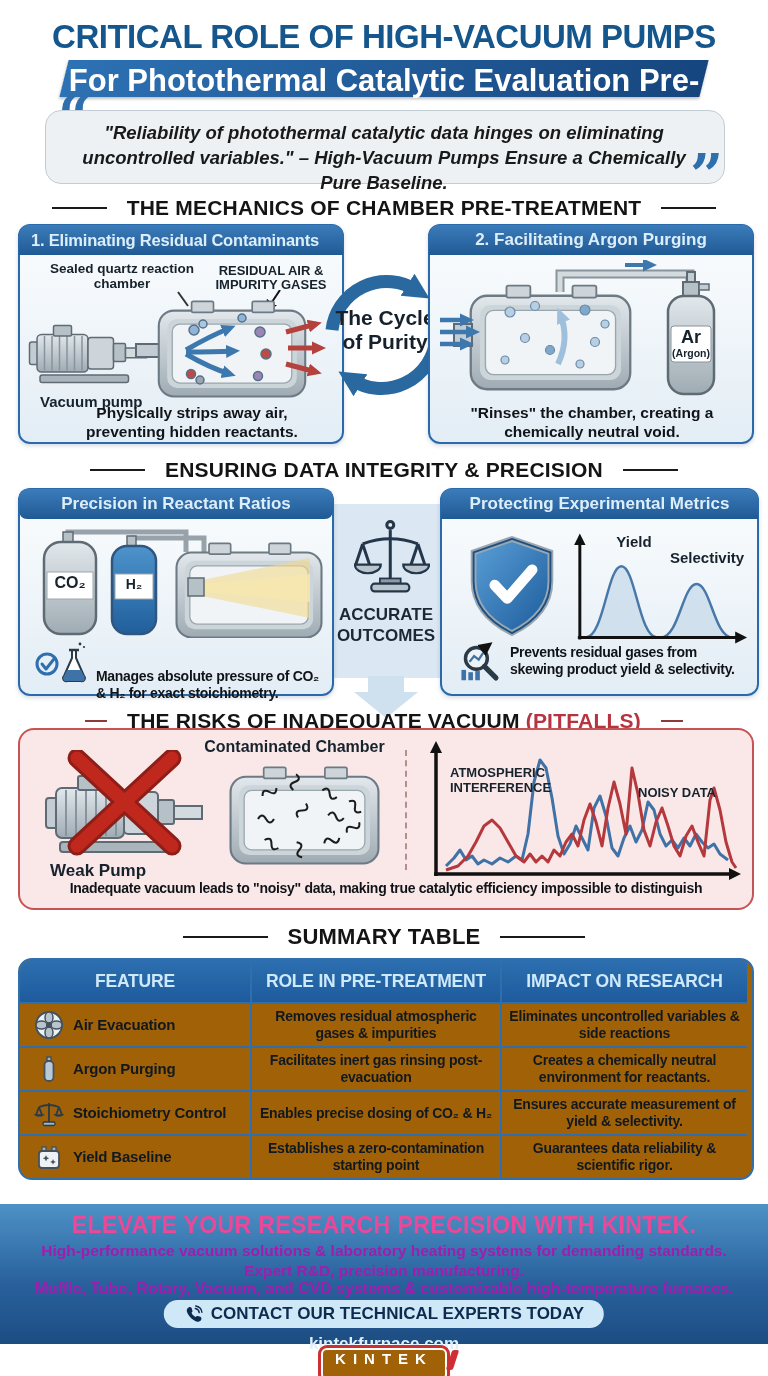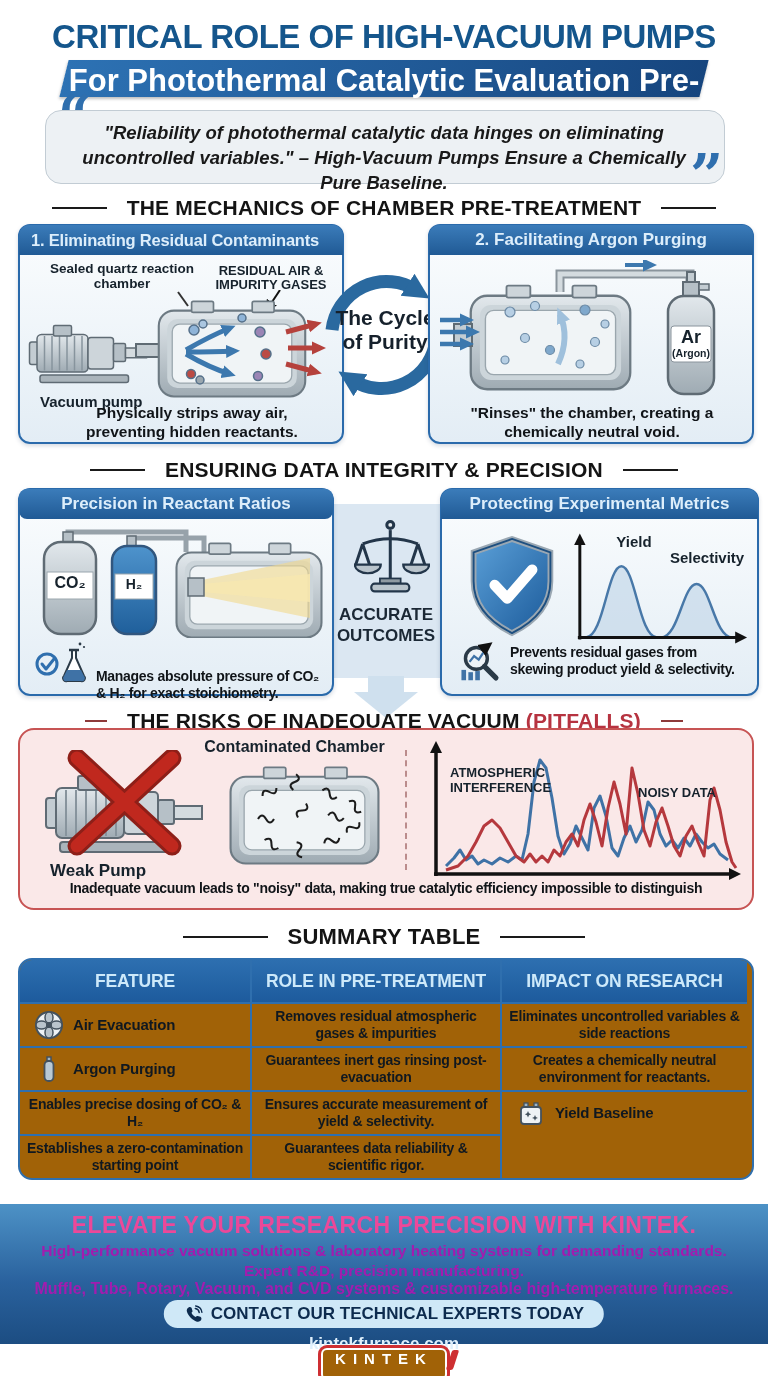--- a/index.html
+++ b/index.html
@@ -355,23 +355,37 @@
   <div class="tc">Removes residual atmospheric gases &amp; impurities</div>
   <div class="tc">Eliminates uncontrolled variables &amp; side reactions</div>
 
   <div class="tc tfeat">
     <svg width="30" height="30" viewBox="0 0 30 30">
       <rect x="13" y="3" width="4" height="4" fill="#9fb4c4" stroke="#44525e" stroke-width="1.5"></rect>
       <rect x="10.5" y="7" width="9" height="20" rx="4" fill="#b9c9d5" stroke="#44525e" stroke-width="1.8"></rect>
     </svg>
     <span>Argon Purging</span>
   </div>
-  <div class="tc">Guarantees inert gas rinsing post-evacuation</div>
+  <div class="tc">Facilitates inert gas rinsing post-evacuation</div>
   <div class="tc">Creates a chemically neutral environment for reactants.</div>
 
+  <div class="tc tfeat">
+    <svg width="30" height="30" viewBox="0 0 30 30">
+      <g stroke="#2b3a47" stroke-width="1.8" fill="none">
+        <path d="M15,5 V24"></path>
+          <path d="M5,9 Q15,5 25,9"></path>
+        <path d="M5,9 L2,17 M5,9 L8,17"></path>
+          <path d="M25,9 L22,17 M25,9 L28,17"></path>
+      </g>
+      <path d="M1.5,17 a5,3.5 0 0 0 7.5,0 Z" fill="#9fb4c4" stroke="#2b3a47" stroke-width="1.3"></path>
+      <path d="M21,17 a5,3.5 0 0 0 7.5,0 Z" fill="#9fb4c4" stroke="#2b3a47" stroke-width="1.3"></path>
+      <rect x="9" y="24" width="12" height="3.5" rx="1.5" fill="#9fb4c4" stroke="#2b3a47" stroke-width="1.3"></rect>
+    </svg>
+    <span>Stoichiometry Control</span>
+  </div>
   <div class="tc">Enables precise dosing of CO₂ &amp; H₂</div>
   <div class="tc">Ensures accurate measurement of yield &amp; selectivity.</div>
 
   <div class="tc tfeat">
     <svg width="30" height="30" viewBox="0 0 30 30">
       <rect x="8" y="5" width="4" height="4" fill="#9fb4c4" stroke="#44525e" stroke-width="1.3"></rect>
       <rect x="18" y="5" width="4" height="4" fill="#9fb4c4" stroke="#44525e" stroke-width="1.3"></rect>
       <rect x="5" y="9" width="20" height="17" rx="3" fill="#eef2f5" stroke="#44525e" stroke-width="1.8"></rect>
       <path d="M12,13 l1,2.2 2.2,1 -2.2,1 -1,2.2 -1,-2.2 -2.2,-1 2.2,-1 Z" fill="#44525e"></path>
       <path d="M19,17 l0.9,2 2,0.9 -2,0.9 -0.9,2 -0.9,-2 -2,-0.9 2,-0.9 Z" fill="#44525e"></path>

